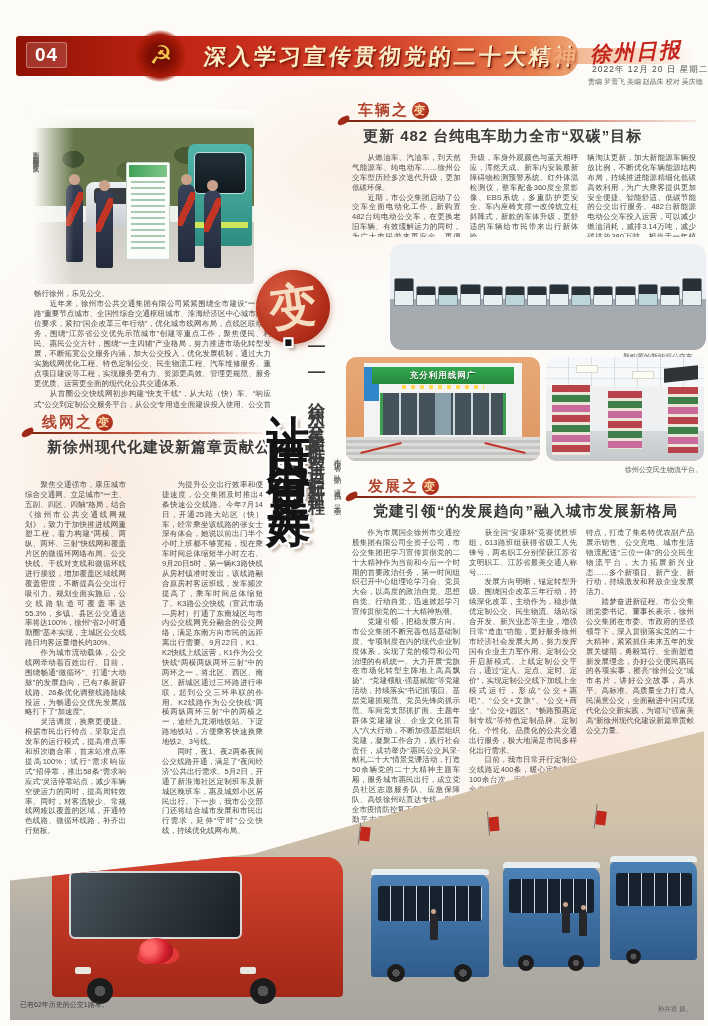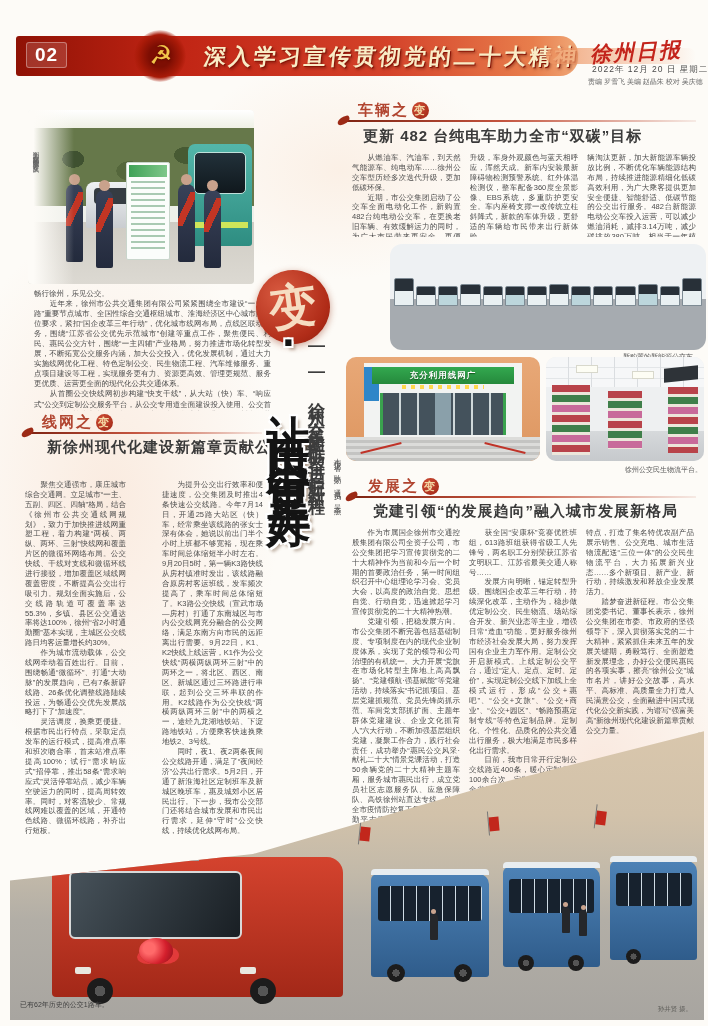--- a/index.html
+++ b/index.html
@@ -138,21 +138,21 @@
 </style>
 </head>
 <body>
 
 <div class="page">
   <div class="blob blob1"></div>
   <div class="blob blob2"></div>
   <div class="blob blob3"></div>
 
   <div class="abs banner">
-    <div class="pagenum">02</div>
+    <div class="pagenum">04</div>
     <div class="emblem-halo"></div>
     <div class="emblem">☭</div>
     <div class="banner-title">深入学习宣传贯彻党的二十大精神</div>
   </div>
 
   <div class="abs paper-name">徐州日报</div>
   <div class="abs paper-date">2022年 12月 20 日 星期二</div>
   <div class="abs paper-credits">责编 罗雪飞  美编 赵晶朱  校对 吴庆德</div>
 
   <div class="abs photo-tl">

